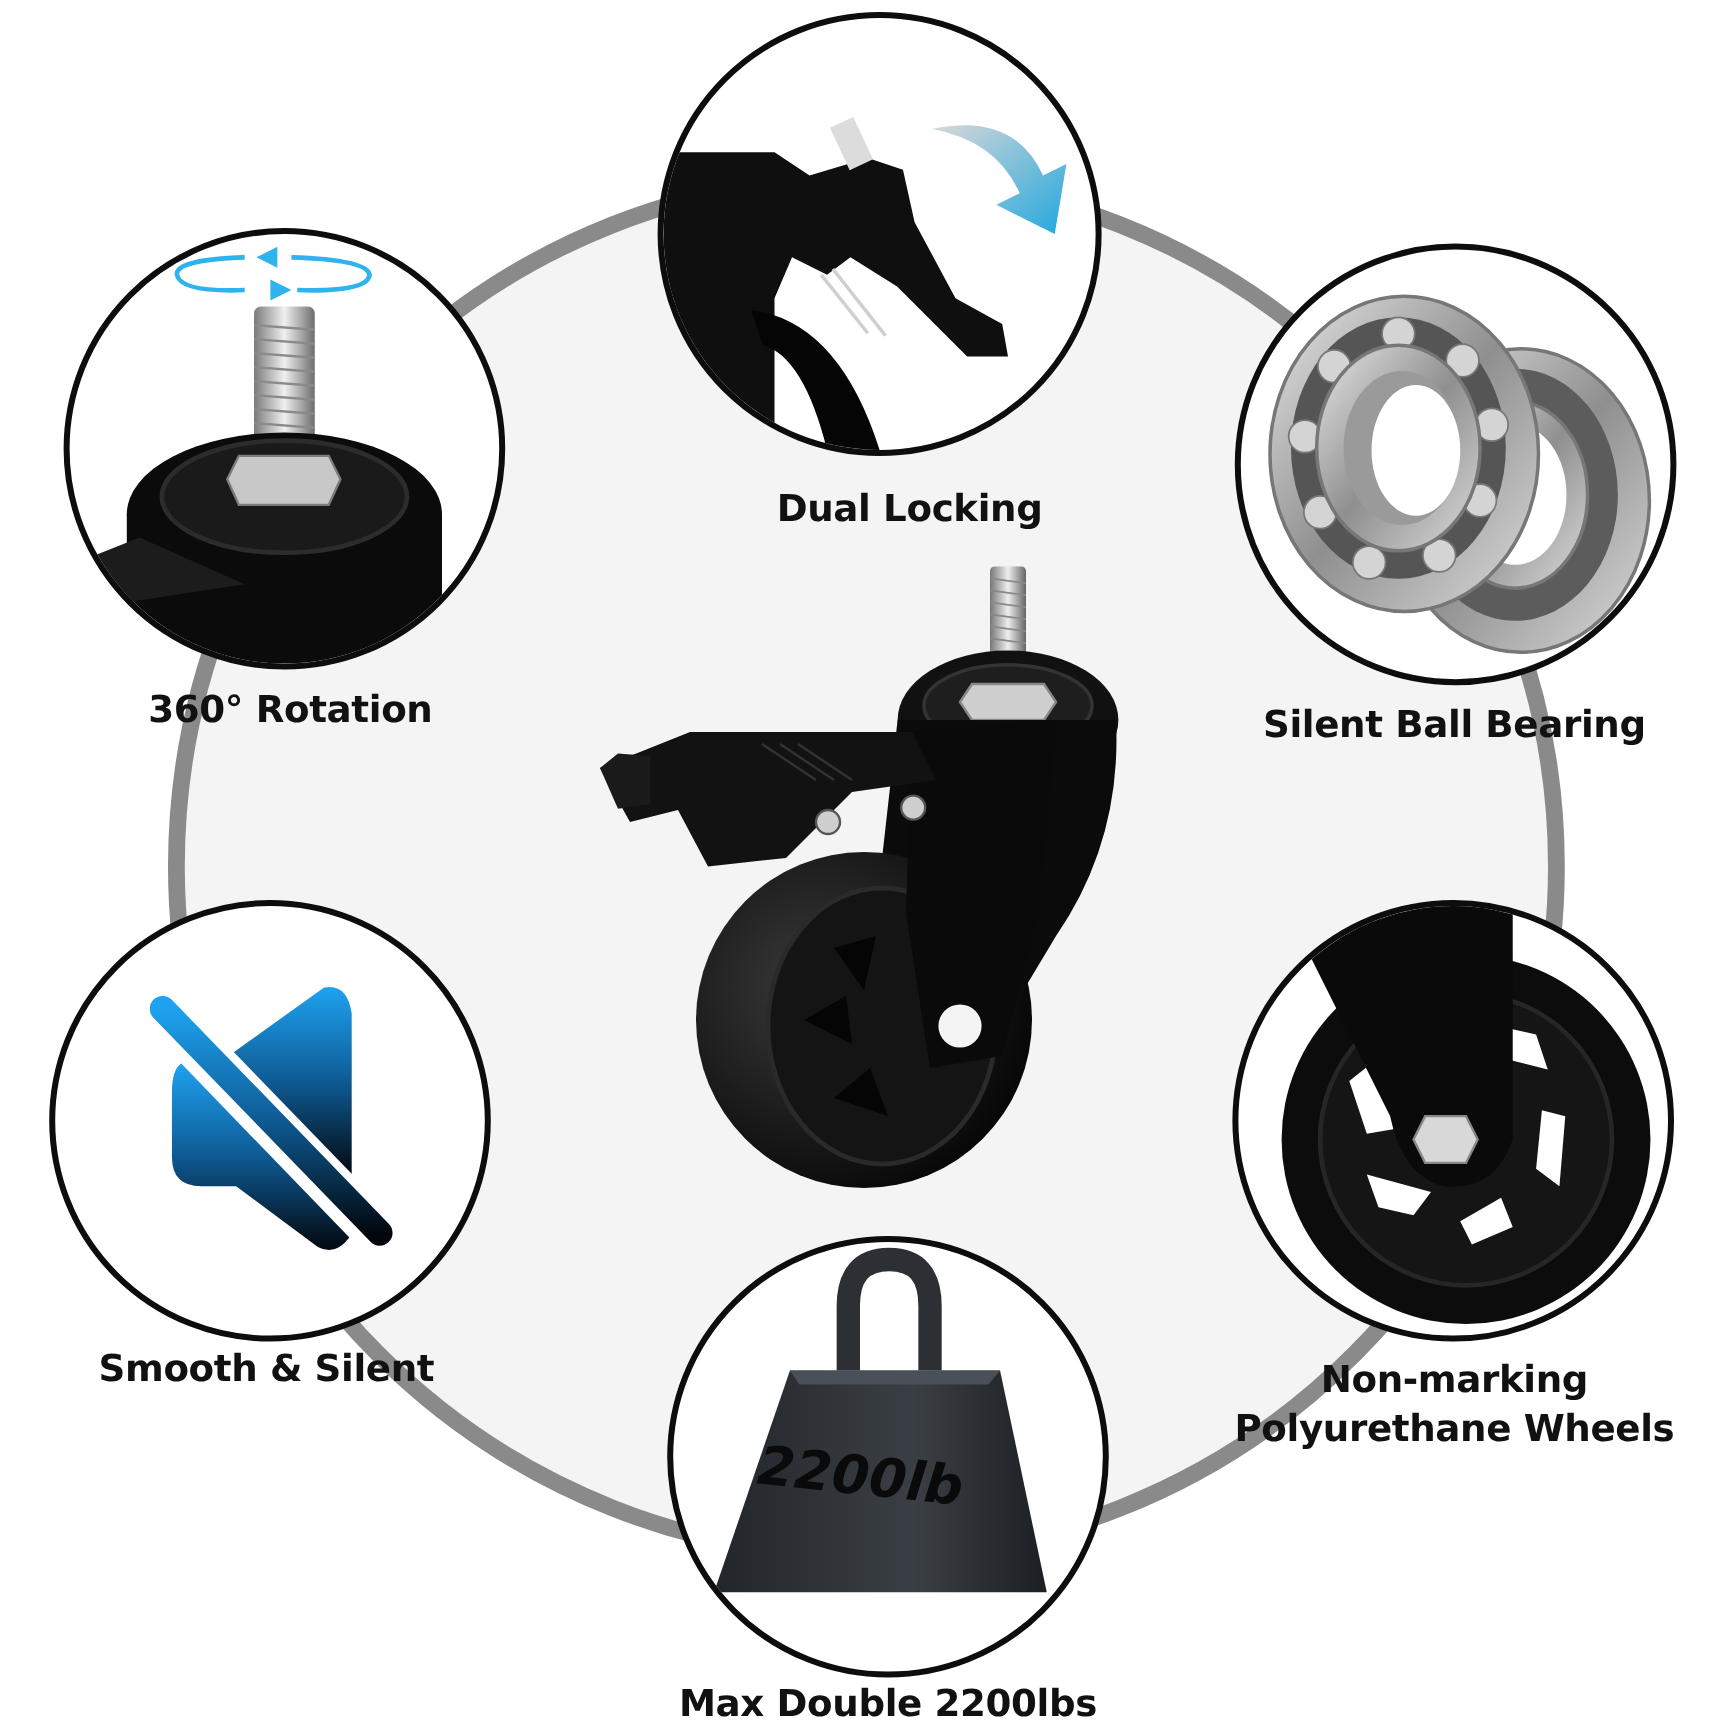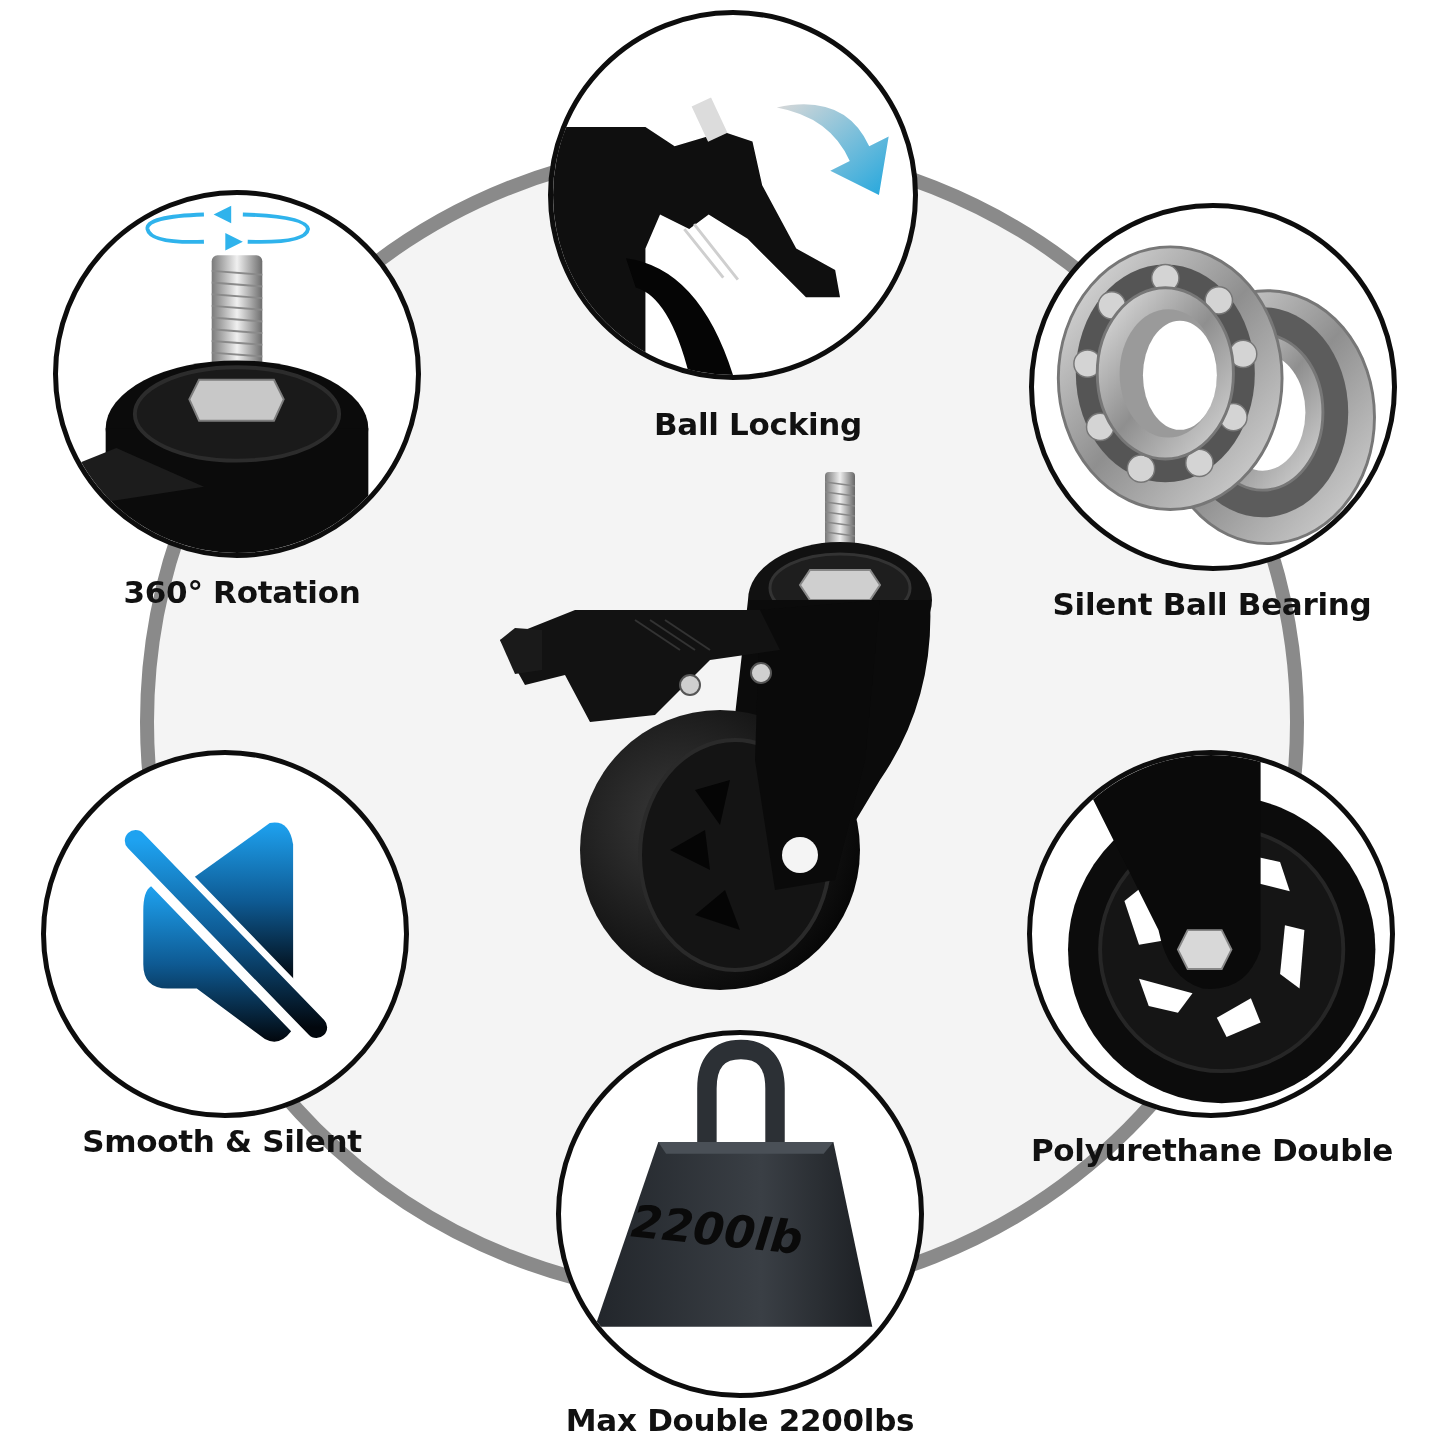--- a/index.html
+++ b/index.html
@@ -88,21 +88,21 @@
         </defs>
         <path d="M0,115 L95,115 L125,135 L175,120 L205,130 L215,175 L250,240 L290,262 L295,290 L260,290 L200,230 L160,205 L140,220 L110,205 L95,240 L95,370 L0,370 Z" fill="#0f0f0f"></path>
         <path d="M75,250 Q150,260 185,370 L140,370 Q120,290 85,280 Z" fill="#050505"></path>
         <rect x="150" y="88" width="22" height="40" fill="#dcdcdc" transform="rotate(-25 160 108)"></rect>
         <path d="M135,220 L175,270 M145,215 L190,272" stroke="#cfcfcf" stroke-width="3"></path>
       </svg>
       <svg viewBox="0 0 370 370">
         <path d="M230,95 Q300,80 325,135 L345,125 L335,185 L285,160 L305,150 Q285,105 230,95 Z" fill="url(#arrowG)"></path>
       </svg>
     </div>
-    <div class="label" style="left:573px;top:404px;width:370px">Ball Locking</div>
+    <div class="label" style="left:573px;top:404px;width:370px">Dual Locking</div>
   </div>
 
   <div class="feature">
     <div class="badge" style="left:53px;top:190px;width:368px;height:368px">
       <svg viewBox="0 0 368 368">
         <defs>
           <linearGradient id="boltG" x1="0" x2="1">
             <stop offset="0" stop-color="#7a7a7a"></stop>
               <stop offset="0.5" stop-color="#f0f0f0"></stop>
               <stop offset="1" stop-color="#6d6d6d"></stop>
@@ -204,21 +204,22 @@
           <path d="M260,175 L280,180 L275,240 L255,225 Z"></path>
           <path d="M190,270 L225,250 L235,275 L200,290 Z"></path>
           <path d="M110,230 L165,245 L150,265 L120,258 Z"></path>
           <path d="M95,150 L120,130 L140,190 L110,195 Z"></path>
         </g>
         <path d="M60,0 L235,0 L235,200 Q220,245 175,240 Q140,230 130,180 L60,40 Z" fill="#0a0a0a"></path>
         <polygon points="160,180 195,180 205,200 195,220 160,220 150,200" fill="#d8d8d8" stroke="#888" stroke-width="2"></polygon>
       </svg>
     </div>
     <div class="label" style="left:1027px;top:1130px;width:370px;line-height:41px">
-      <div>Polyurethane Double</div>
+      <div>Non-marking</div>
+      <div>Polyurethane Wheels</div>
     </div>
   </div>
 
   <div class="feature">
     <div class="badge" style="left:556px;top:1030px;width:368px;height:368px">
       <svg viewBox="0 0 368 368">
         <defs>
           <linearGradient id="ironG" x1="0" x2="1">
             <stop offset="0" stop-color="#22262b"></stop>
               <stop offset="0.6" stop-color="#3a3f45"></stop>

